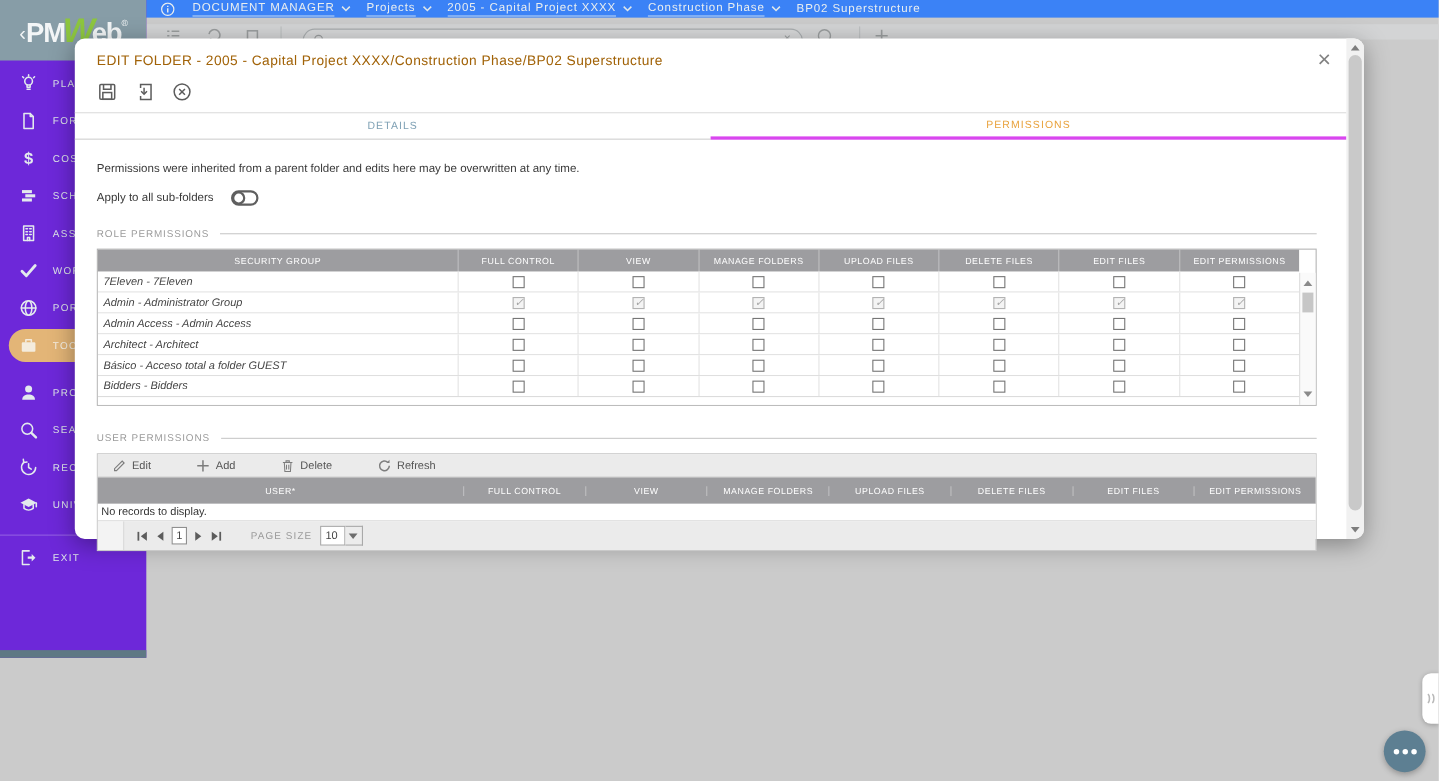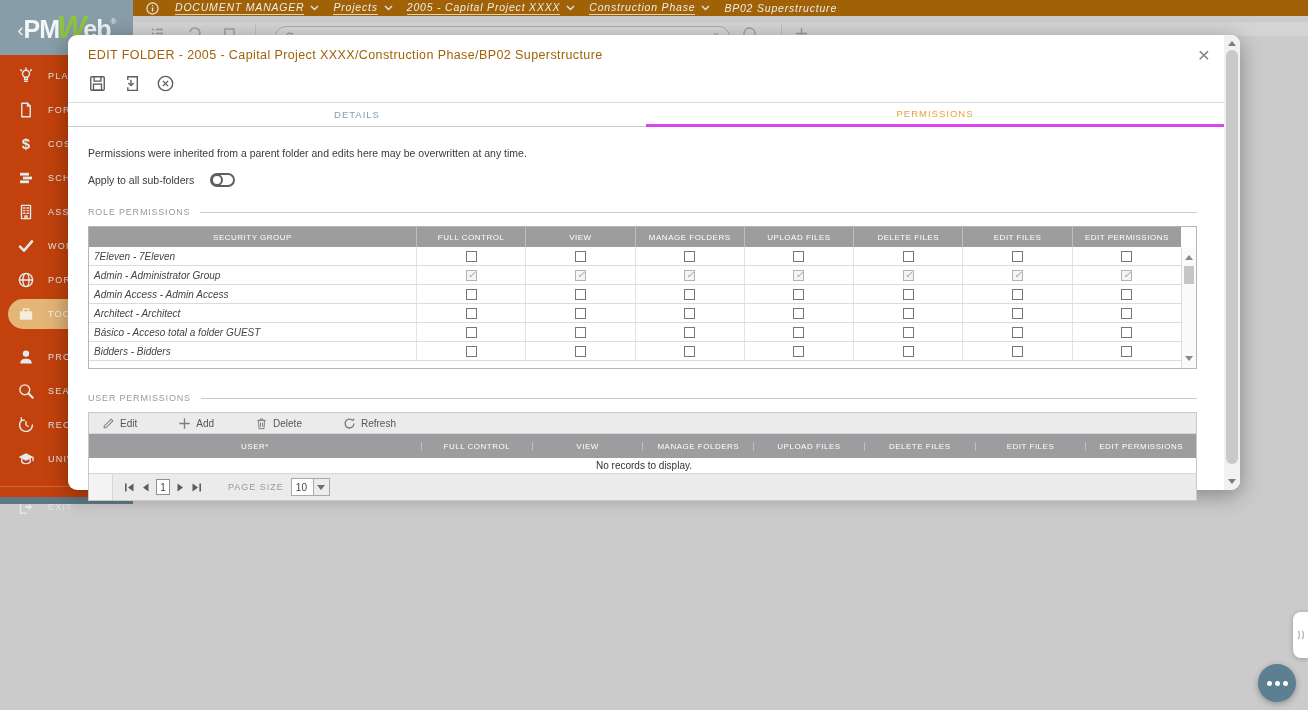--- a/index.html
+++ b/index.html
@@ -2,38 +2,38 @@
 <html><head>
 <meta charset="utf-8">
 <style>
   * { margin:0; padding:0; box-sizing:border-box; }
   html,body { width:1308px; height:710px; overflow:hidden; }
   body { font-family:"Liberation Sans", sans-serif; background:#cbcbcb; position:relative; color:#333; }
   .icon { display:inline-flex; align-items:center; justify-content:center; }
   .icon svg { display:block; }
 
   
-  .topbar { position:absolute; top:0; left:0; width:1308px; height:16px; background:#a16207; display:flex; align-items:center; padding-left:146px; z-index:2;font-style:italic; }
+  .topbar { position:absolute; top:0; left:0; width:1308px; height:16px; background:#3b82f6; display:flex; align-items:center; padding-left:146px; z-index:2; }
   .bc-wrap { display:flex; align-items:center; gap:14px; }
   .info-ic { margin-right:2px; color:#e9eef0; }
   .bc-item { display:flex; align-items:center; gap:6px; cursor:pointer; }
   .bc-label { font-size:10.5px; letter-spacing:.8px; color:#e9eef0; border-bottom:1px solid rgba(235,241,243,.8); padding-bottom:1px; white-space:nowrap; }
   .bc-item.last .bc-label { border-bottom:none; }
   .bc-chev { color:#dfe7ea; }
 
   
   .substrip { position:absolute; top:22px; left:133px; right:0; height:14px; background:#d3d4d5; overflow:hidden; z-index:1; }
   .ss-ic { position:absolute; top:4px; color:#9a9d9e; }
   .ss-sep { position:absolute; top:2px; width:1px; height:12px; background:#bcbfc0; }
   .ss-search { position:absolute; left:142px; top:4px; width:455px; height:22px; border:1px solid #a9adaf; border-radius:11px; background:#d7d8d9; }
   .ss-search .mag { position:absolute; left:8px; top:3px; color:#9a9d9e; }
   .ss-search .clr { position:absolute; right:10px; top:2px; color:#9a9d9e; font-size:11px; }
 
   
-  .sidebar { position:absolute; top:0; left:0; width:133px; height:504px; background:#c2410c; z-index:2; }
+  .sidebar { position:absolute; top:0; left:0; width:133px; height:598px; background:#6d28d9; z-index:2; }
   .logo-block { position:absolute; top:0; left:0; width:133px; height:55px; background:#879da7; display:flex; align-items:center; justify-content:center; }
   .logo { font-weight:bold; font-size:25px; color:#f3f6f7; letter-spacing:-1px; white-space:nowrap; }
   .logo .lg-angle { font-size:18px; font-weight:normal; vertical-align:2px; margin-right:1px; }
   .logo .lg-w { color:#8dc63f; font-size:31px; font-style:italic; margin:0 -2px; }
   .logo .lg-reg { font-size:8px; vertical-align:14px; font-weight:normal; }
   .nav { position:absolute; left:0; right:0; }
   .nav1 { top:59px; } .nav2 { top:340px; }
   .sn-item { height:34px; display:flex; align-items:center; padding-left:17px; gap:13px; cursor:pointer; color:#e3eaed; position:relative; }
   .sn-label { font-size:9px; letter-spacing:1.2px; color:#dde5e8; white-space:nowrap; }
   .sn-item.active { height:34px; padding-left:0; }
@@ -83,21 +83,21 @@
   .tscroll { position:absolute; top:21px; right:0; bottom:0; width:15px; background:#fafafa; border-left:1px solid #ddd; }
   .tscroll .up, .tscroll .dn { position:absolute; left:3px; width:0; height:0; border-left:4.5px solid transparent; border-right:4.5px solid transparent; cursor:pointer; }
   .tscroll .up { top:7px; border-bottom:5px solid #8a8a8a; }
   .tscroll .dn { bottom:7px; border-top:5px solid #8a8a8a; }
   .tscroll .thumb { position:absolute; left:2px; right:2px; top:18px; height:18px; background:#c6c6c6; cursor:pointer; }
 
   .utable { margin-top:9px; border:1px solid #c9c9c9; }
   .utoolbar { height:21px; background:#ebebeb; border-bottom:1px solid #d6d6d6; display:flex; align-items:center; gap:41px; padding-left:13px; }
   .ubtn { display:flex; align-items:center; gap:5px; background:none; border:none; font-family:inherit; font-size:10px; color:#555; cursor:pointer; }
   .ubtn .icon { color:#7d7d7d; }
-  .norec { background:#fff; font-size:10px; color:#333; padding:2px 0 2px 3px; border-bottom:1px solid #d6d6d6;text-align:center; }
+  .norec { background:#fff; font-size:10px; color:#333; padding:2px 0 2px 3px; border-bottom:1px solid #d6d6d6; }
   .pager { height:26px; background:#ebebeb; display:flex; align-items:center; }
   .pager .corner { width:24px; height:100%; background:#f3f3f3; border-right:1px solid #d6d6d6; }
   .pg-group { display:flex; align-items:center; gap:5px; margin-left:11px; color:#5c5c5c; }
   .pg-btn { cursor:pointer; display:inline-flex; }
   .pg-num { width:14px; height:16px; border:1px solid #8f8f8f; background:#fff; font-size:10px; color:#444; display:flex; align-items:center; justify-content:center; cursor:pointer; }
   .ps-label { font-size:9px; letter-spacing:1px; color:#9a9a9a; margin-left:26px; }
   .ps-select { display:flex; margin-left:7px; cursor:pointer; }
   .ps-val { width:23px; height:18px; border:1px solid #a9a9a9; background:#fff; font-size:10px; color:#444; display:flex; align-items:center; padding-left:4px; }
   .ps-dd { width:16px; height:18px; border:1px solid #a9a9a9; border-left:none; background:#ececec; display:flex; align-items:center; justify-content:center; }
   .ps-dd::after { content:""; width:0; height:0; border-left:4px solid transparent; border-right:4px solid transparent; border-top:5px solid #6d6d6d; }

